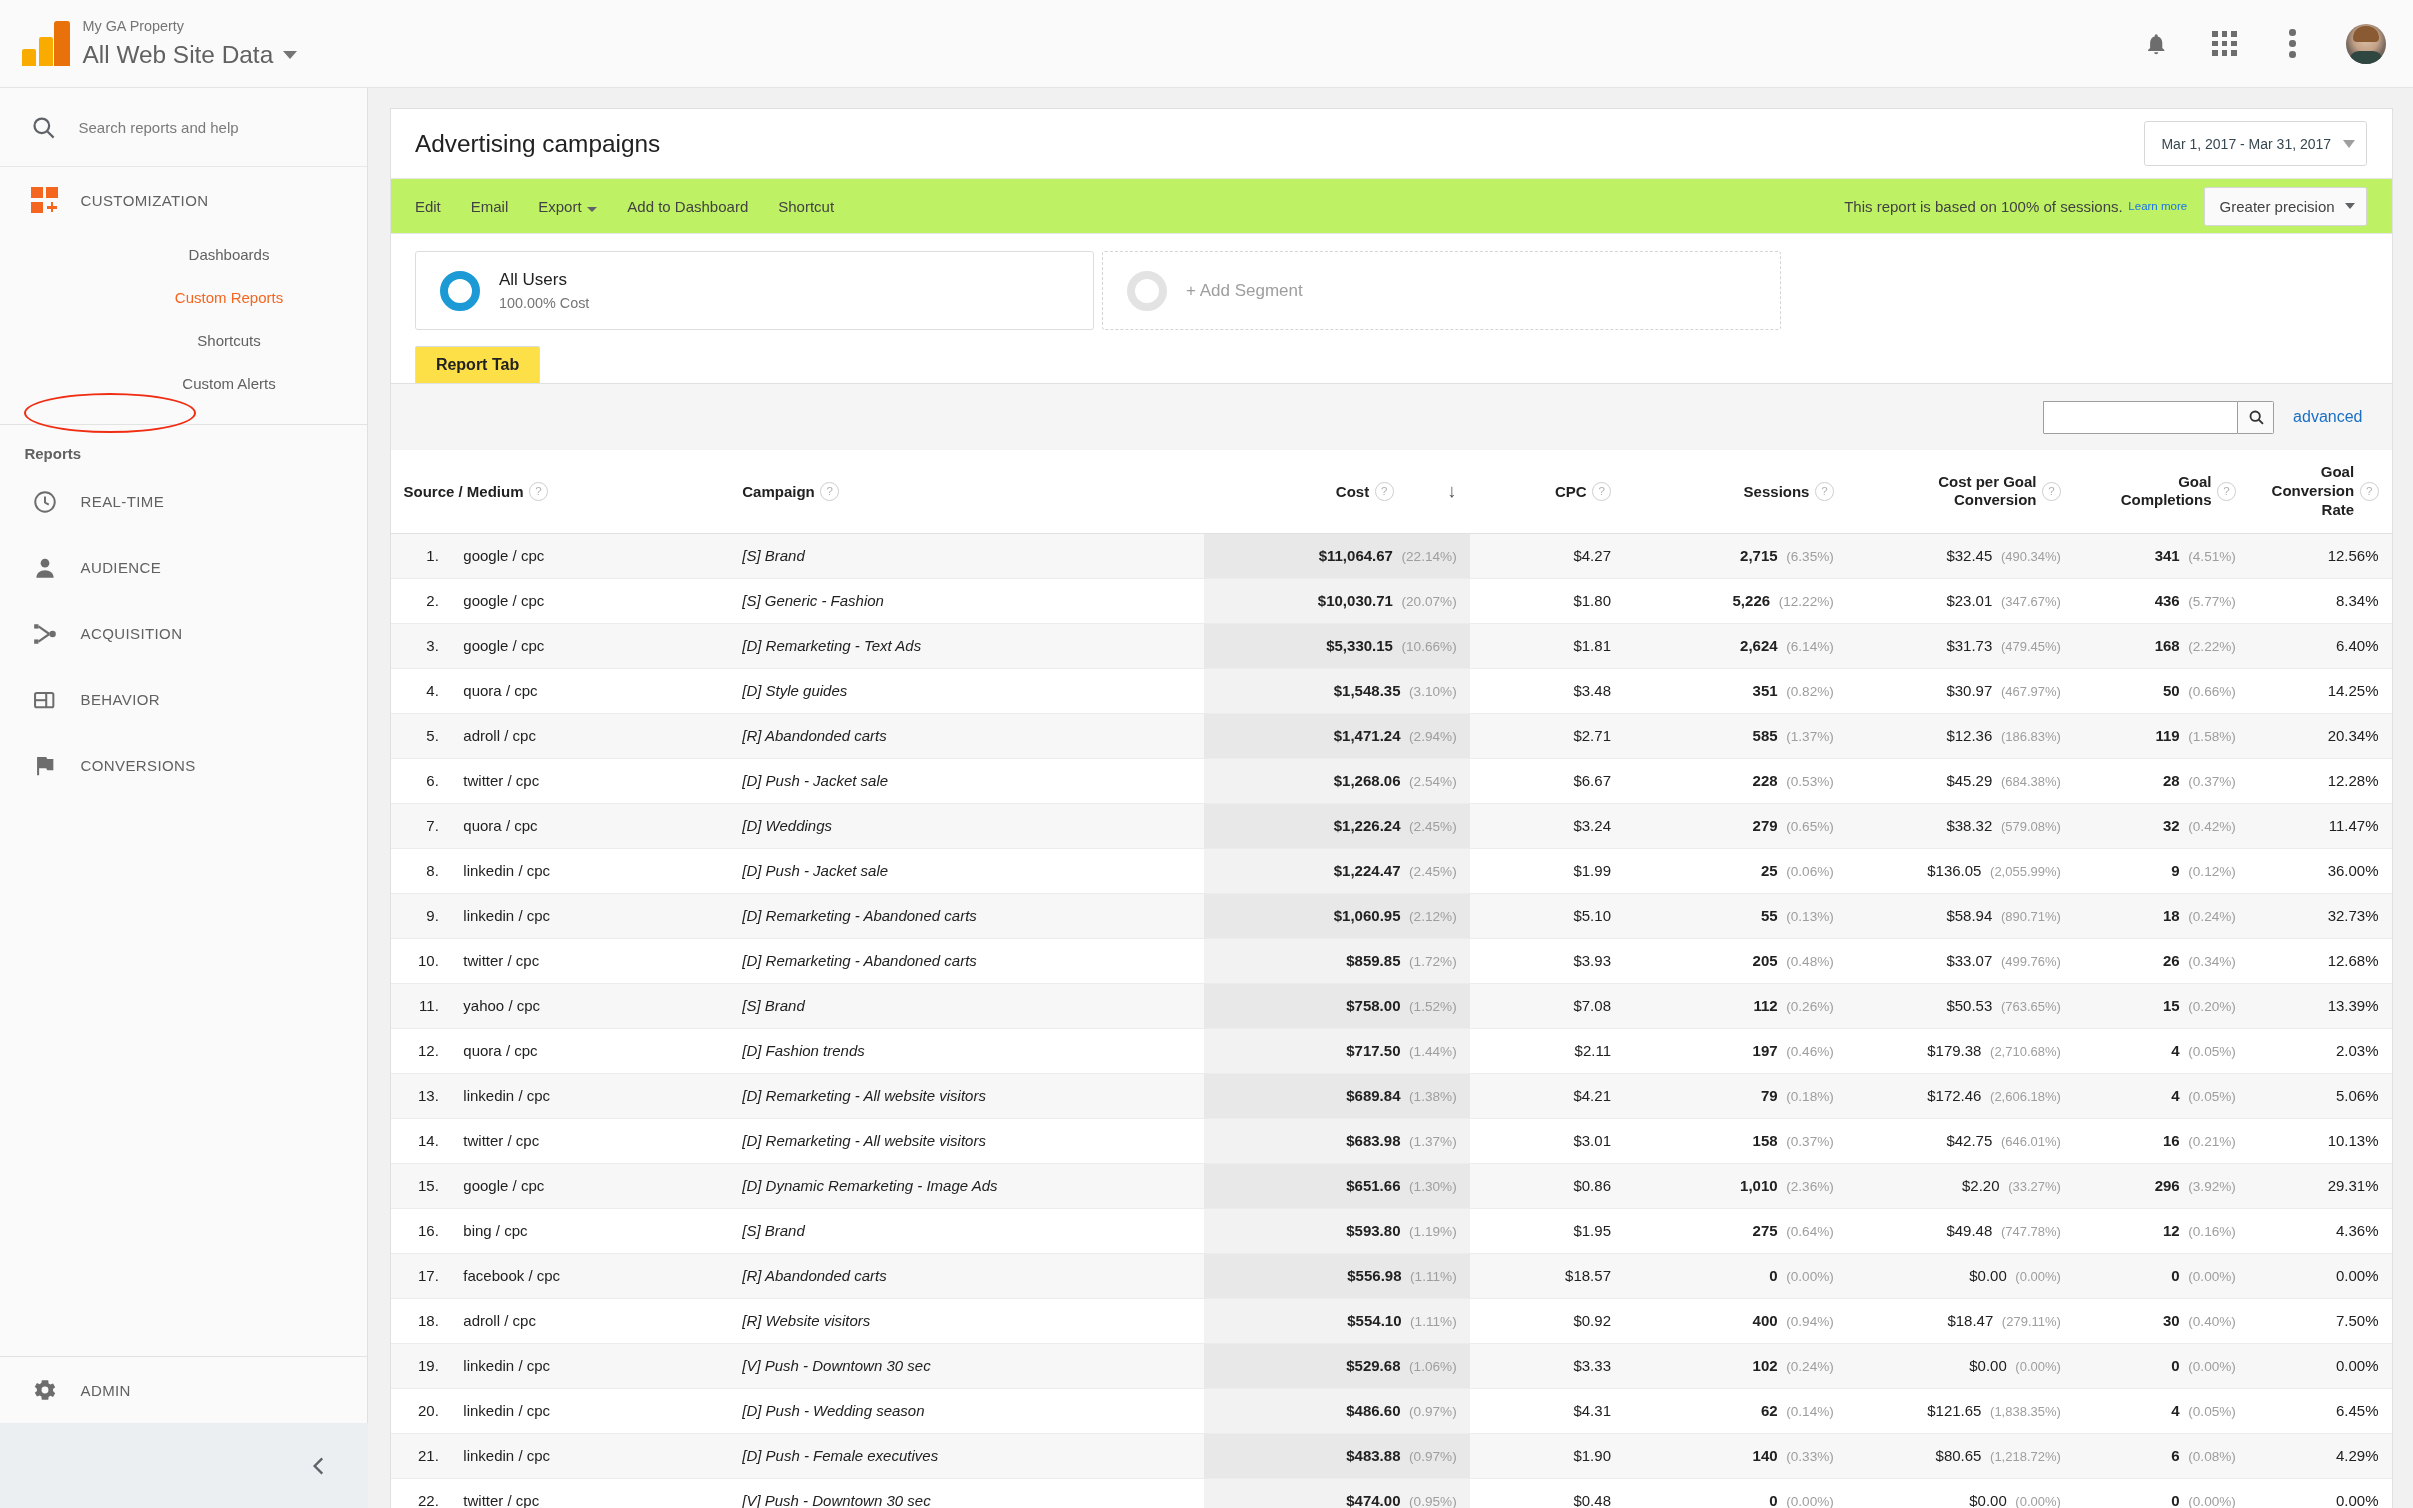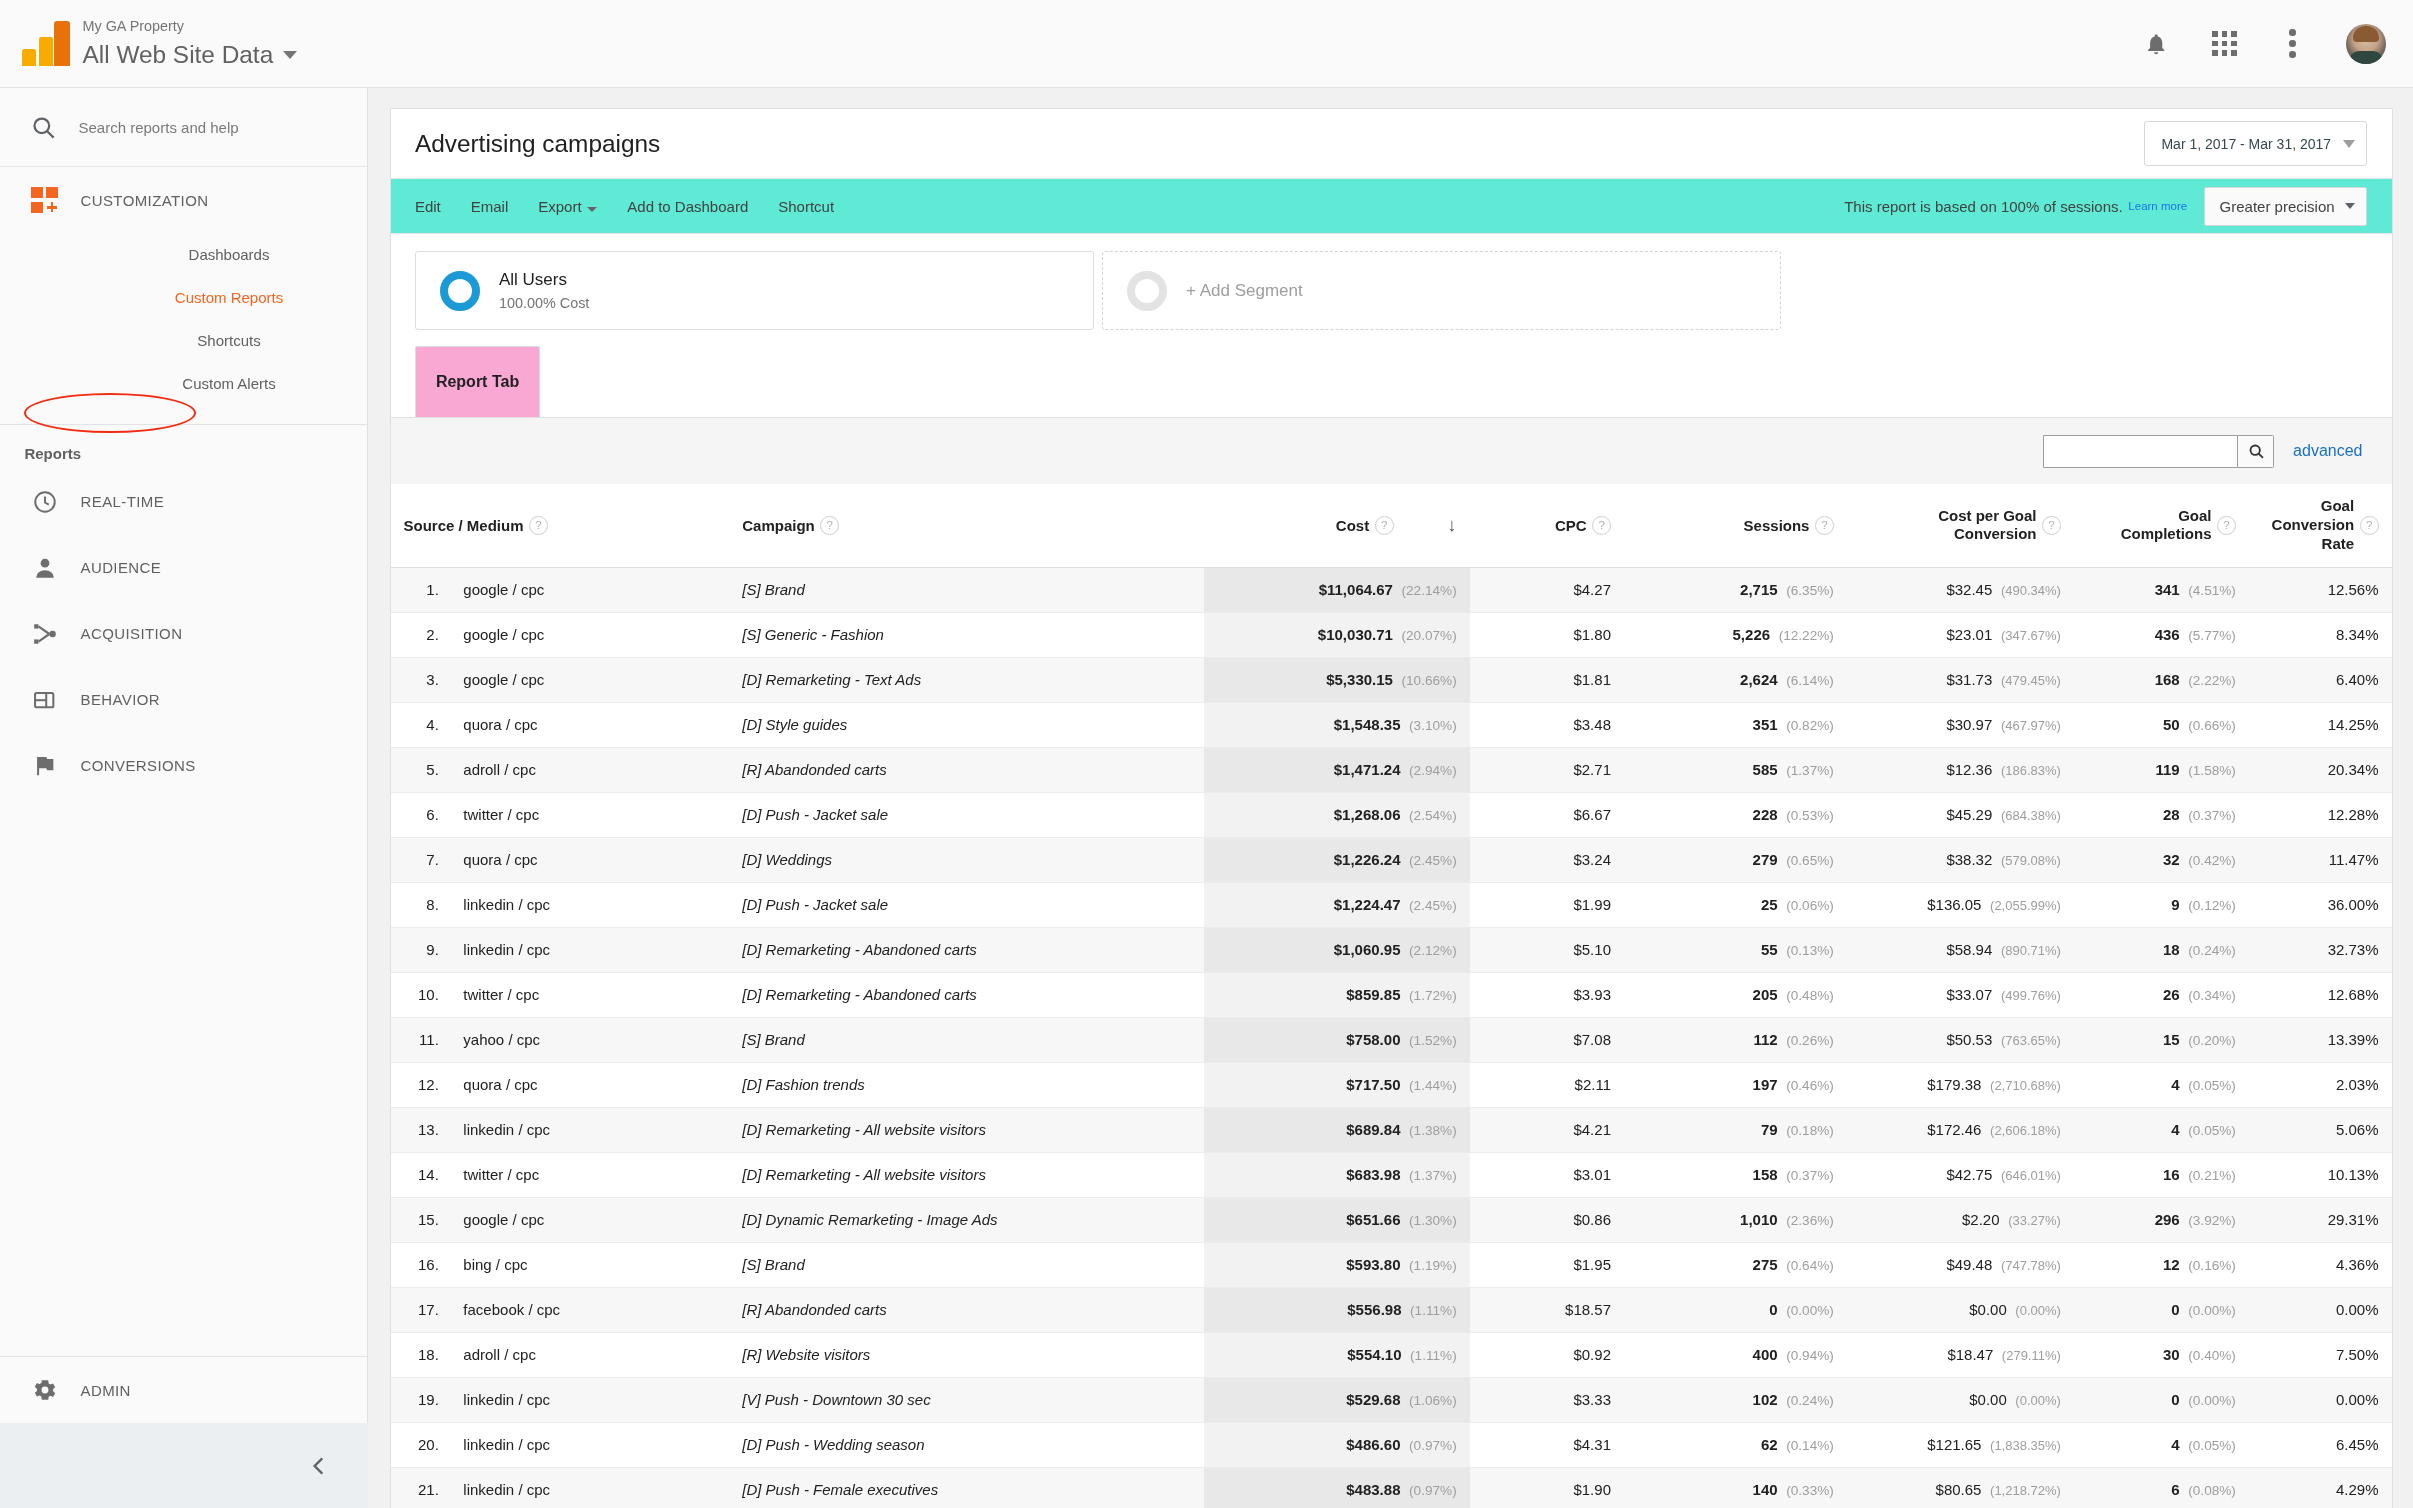--- a/index.html
+++ b/index.html
@@ -83,21 +83,21 @@
 
   #title-row { display:flex; align-items:center; height: 69px; padding: 0 24.4px; }
   #page-title { font-size: 24.4px; color: #212121; }
   #date-picker {
     margin-left:auto; display:flex; align-items:center; border:0.7px solid #d8d8d8; border-radius:2.9px;
     height: 45px; padding: 0 11.5px 0 16px; background:#fff; cursor:pointer;
   }
   #date-text { font-size: 14px; color: #37474f; }
   #date-caret { margin-left:11.5px; width:0;height:0; border-left:6.5px solid transparent; border-right:6.5px solid transparent; border-top:8px solid #9e9e9e;}
 
-  #toolbar { display:flex; align-items:center; height: 56px; padding: 0 24.4px; background:#5eead4; border-top:0.7px solid #e7e7e7; border-bottom:0.7px solid #e7e7e7;}
+  #toolbar { display:flex; align-items:center; height: 56px; padding: 0 24.4px; background:#bef264; border-top:0.7px solid #e7e7e7; border-bottom:0.7px solid #e7e7e7;}
   .tb-link { font-size: 15px; color: #424242; margin-right: 30px; cursor:pointer; }
   #export-caret { display:inline-block; margin-left:5.7px; width:0;height:0; border-left:5px solid transparent;border-right:5px solid transparent;border-top:5.7px solid #5f6368;}
   #sampling { margin-left:auto; display:flex; align-items:center; }
   #sampling-text { font-size: 15px; color: #424242; }
   #learn-more { color:#1a73e8; margin-left: 5.7px; cursor:pointer; }
   #precision { margin-left: 17px; border:0.7px solid #d5d5d5; border-radius:2.2px; background:#fafafa; height:39px; display:flex; align-items:center; padding: 0 11.5px 0 14.4px; cursor:pointer;}
   #precision-text { font-size: 15px; color:#424242; }
   #precision-caret { margin-left:10px; width:0;height:0;border-left:5.7px solid transparent;border-right:5.7px solid transparent;border-top:6.5px solid #5f6368;}
 
   #segments { display:flex; padding: 17px 24.4px 0 24.4px; gap: 8px; }
@@ -105,21 +105,21 @@
   #seg-all { width: 679px; }
   #seg-add { width: 679px; border: 1.4px dashed #d4d4d4; cursor:pointer; }
   .donut { width: 40px; height: 40px; border-radius:50%; border: 8px solid #1c9ad6; flex:0 0 40px; }
   .donut.empty { border-color: #e3e3e3; }
   .seg-txt { margin-left: 18.7px; }
   #seg-all-name { font-size: 17px; color: #212121; }
   #seg-all-sub { font-size: 14.4px; color: #757575; margin-top: 4.3px; }
   #seg-add-label { font-size: 17px; color: #9e9e9e; margin-left: 18.7px; }
 
   #tabs { padding: 16px 24.4px 0 24.4px; border-bottom: 0.7px solid #e0e0e0; display:flex; }
-  #report-tab { border:0.7px solid #dcdcdc; border-bottom:none; background:#f9a8d4; padding: 26px 20px; font-size: 16px; color:#212121; font-weight:bold; border-radius:2.2px 2.2px 0 0; cursor:pointer;}
+  #report-tab { border:0.7px solid #dcdcdc; border-bottom:none; background:#fde047; padding: 9px 20px; font-size: 16px; color:#212121; font-weight:bold; border-radius:2.2px 2.2px 0 0; cursor:pointer;}
 
   #search-bar-row { display:flex; align-items:center; justify-content:flex-end; height: 66px; padding: 0 29px; background:#f5f5f5; }
   #tbl-search { width: 194px; height: 33px; border:0.7px solid #9e9e9e; border-right:none; border-radius:1.4px 0 0 1.4px; background:#fff; }
   #tbl-search-btn { width: 37px; height: 33px; border:0.7px solid #9e9e9e; border-radius:0 1.4px 1.4px 0; background:#fafafa; display:flex; align-items:center; justify-content:center; cursor:pointer;}
   #advanced { margin-left: 18.7px; font-size: 16px; color:#1a6fc4; cursor:pointer; }
 
   
   table { width: 100%; border-collapse: collapse; }
   thead th { background:#fff; vertical-align: middle; padding: 0; height: 83px; border-bottom: 0.7px solid #e0e0e0; }
   .th-inner { font-size: 15px; color:#212121; font-weight: bold; display:flex; align-items:center; gap: 5.7px; padding: 0 13px; }

